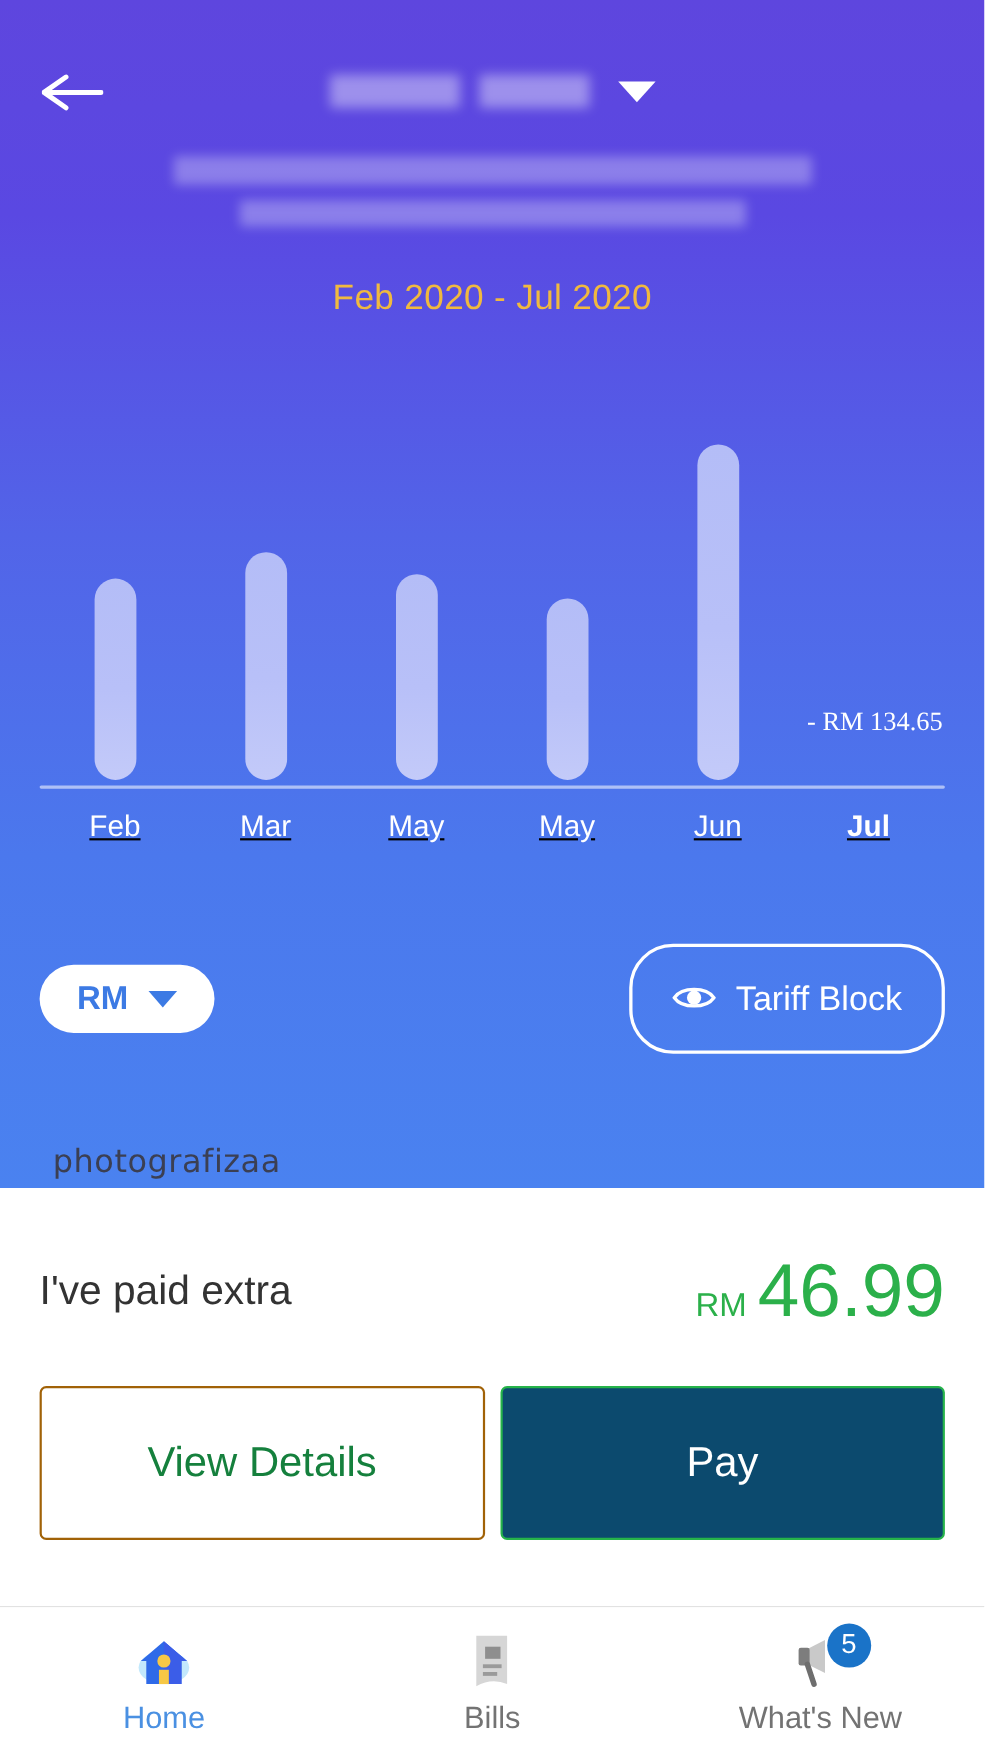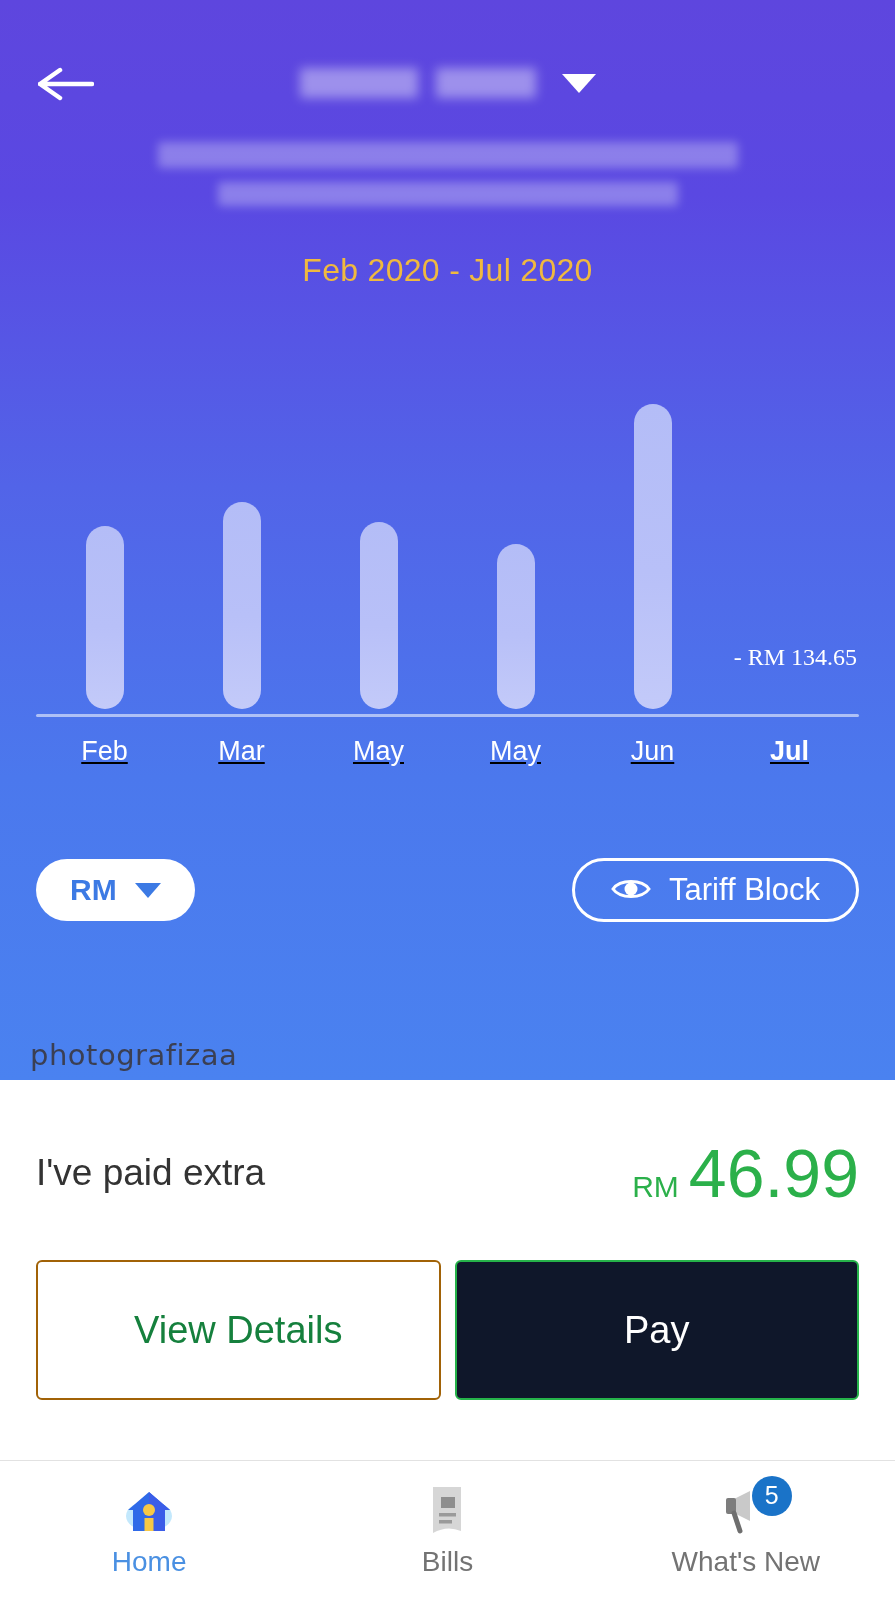--- a/index.html
+++ b/index.html
@@ -154,30 +154,30 @@
   .cur-caret {
     width: 0; height: 0;
     border-left: 13px solid transparent;
     border-right: 13px solid transparent;
     border-top: 15px solid #3c7ae4;
   }
   .tariff-pill {
     display: flex; align-items: center; gap: 18px;
     border: 3px solid #ffffff;
     border-radius: 40px;
-    padding: 11px 36px;
+    padding: 29px 36px;
     cursor: pointer;
     background: transparent;
   }
   .tariff-pill .tariff-text { color: #ffffff; font-size: 31px; }
 
   
   .watermark {
     position: absolute;
-    left: 30px; bottom: 8px;
+    left: 48px; bottom: 8px;
     color: #3a3a46;
     font-size: 29px;
     font-family: "DejaVu Sans", sans-serif;
     letter-spacing: 0.5px;
     opacity: 0.92;
     text-align: right;
   }
 
   
   .summary {
@@ -208,21 +208,21 @@
     font-size: 38px;
     border-radius: 6px;
     cursor: pointer;
   }
   .btn-outline {
     background: #ffffff;
     border: 2px solid #a16207;
     color: #15803d;
   }
   .btn-solid {
-    background: #0f172a;
+    background: #0c4a6e;
     border: 2px solid #26b34a;
     color: #ffffff;
   }
 
   
   .bottomnav {
     flex: 0 0 auto;
     height: 140px;
     border-top: 1px solid #e2e2e2;
     background: #ffffff;

